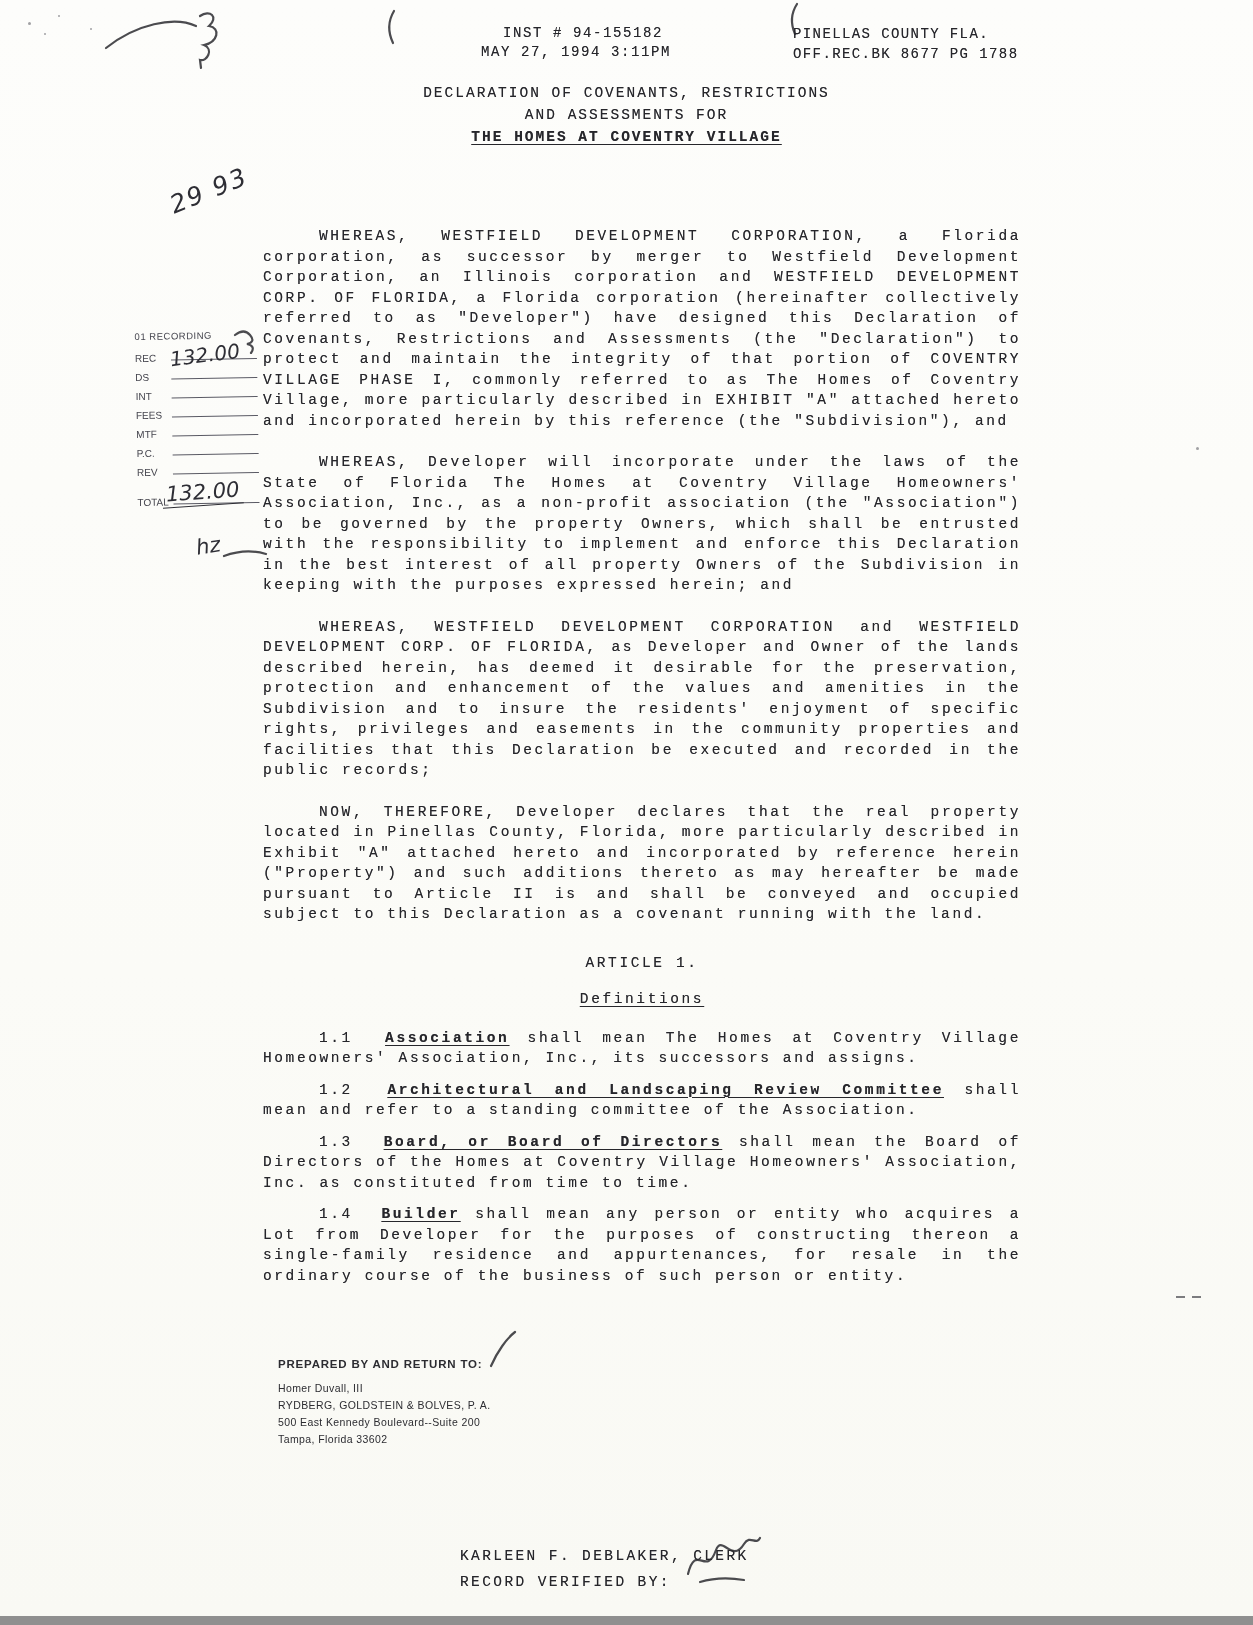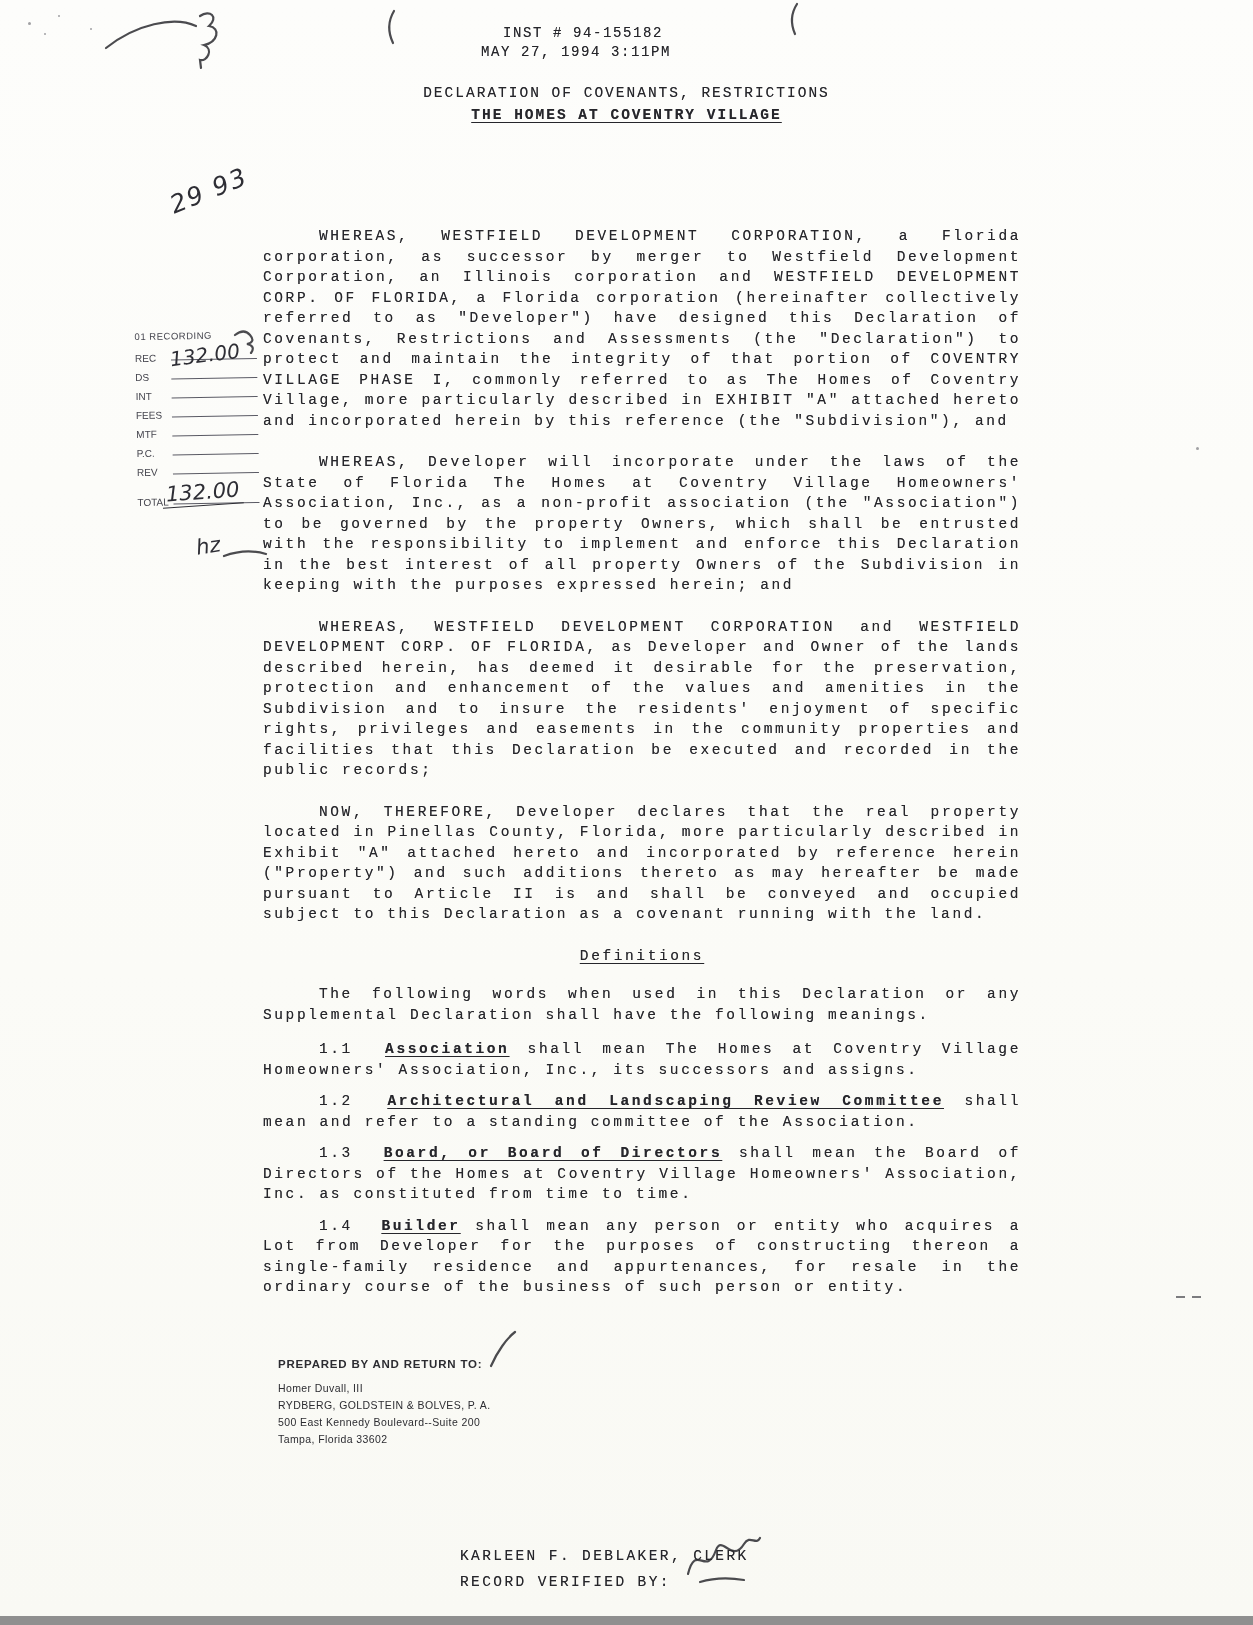--- a/index.html
+++ b/index.html
@@ -96,23 +96,28 @@
 
   <svg class="mark" style="left:100px; top:4px;" width="130" height="70">
     <path d="M6,44 C36,20 74,12 96,22"></path>
     <path d="M100,12 c10,-7 19,1 9,10 c12,2 9,16 -5,19 c10,4 3,17 -4,15 l1,8"></path>
   </svg>
 
   <div class="hdr-center">
     <div>INST # 94-155182</div>
     <div>MAY 27, 1994  3:11PM</div>
   </div>
+  <div class="hdr-right">
+    <div>PINELLAS COUNTY FLA.</div>
+    <div>OFF.REC.BK 8677  PG 1788</div>
+  </div>
 
   <div class="title">
     <div>DECLARATION OF COVENANTS, RESTRICTIONS</div>
+    <div>AND ASSESSMENTS FOR</div>
     <div class="u">THE HOMES AT COVENTRY VILLAGE</div>
   </div>
 
 
   <div class="hand hand-note">29 93</div>
 
   <aside class="fee-stamp">
     <div class="fs-head">01 RECORDING</div>
     <div class="fs-row">
       <span class="fs-label">REC</span>
@@ -158,23 +163,23 @@
   <svg class="mark" style="left:222px; top:548px;" width="46" height="14">
       <path d="M2,8 q22,-8 42,-2"></path>
     </svg>
 
   <main class="doc-body">
     <p class="para">WHEREAS, WESTFIELD DEVELOPMENT CORPORATION, a Florida corporation, as successor by merger to Westfield Development Corporation, an Illinois corporation and WESTFIELD DEVELOPMENT CORP. OF FLORIDA, a Florida corporation (hereinafter collectively referred to as "Developer") have designed this Declaration of Covenants, Restrictions and Assessments (the "Declaration") to protect and maintain the integrity of that portion of COVENTRY VILLAGE PHASE I, commonly referred to as The Homes of Coventry Village, more particularly described in EXHIBIT "A" attached hereto and incorporated herein by this reference (the "Subdivision"), and</p>
     <p class="para">WHEREAS, Developer will incorporate under the laws of the State of Florida The Homes at Coventry Village Homeowners' Association, Inc., as a non-profit association (the "Association") to be governed by the property Owners, which shall be entrusted with the responsibility to implement and enforce this Declaration in the best interest of all property Owners of the Subdivision in keeping with the purposes expressed herein; and</p>
     <p class="para">WHEREAS, WESTFIELD DEVELOPMENT CORPORATION and WESTFIELD DEVELOPMENT CORP. OF FLORIDA, as Developer and Owner of the lands described herein, has deemed it desirable for the preservation, protection and enhancement of the values and amenities in the Subdivision and to insure the residents' enjoyment of specific rights, privileges and easements in the community properties and facilities that this Declaration be executed and recorded in the public records;</p>
     <p class="para">NOW, THEREFORE, Developer declares that the real property located in Pinellas County, Florida, more particularly described in Exhibit "A" attached hereto and incorporated by reference herein ("Property") and such additions thereto as may hereafter be made pursuant to Article II is and shall be conveyed and occupied subject to this Declaration as a covenant running with the land.</p>
 
+    <h2 class="article-head">ARTICLE 1.</h2>
     <h3 class="article-sub u">Definitions</h3>
 
-    <p class="para intro">The following words when used in this Declaration or any Supplemental Declaration shall have the following meanings.</p>
 
     <p class="def">
       <span class="num">1.1</span>
       <span class="u">Association</span>
       <span>shall mean The Homes at Coventry Village Homeowners' Association, Inc., its successors and assigns.</span>
     </p>
     <p class="def">
       <span class="num">1.2</span>
       <span class="u">Architectural and Landscaping Review Committee</span>
       <span>shall mean and refer to a standing committee of the Association.</span>

